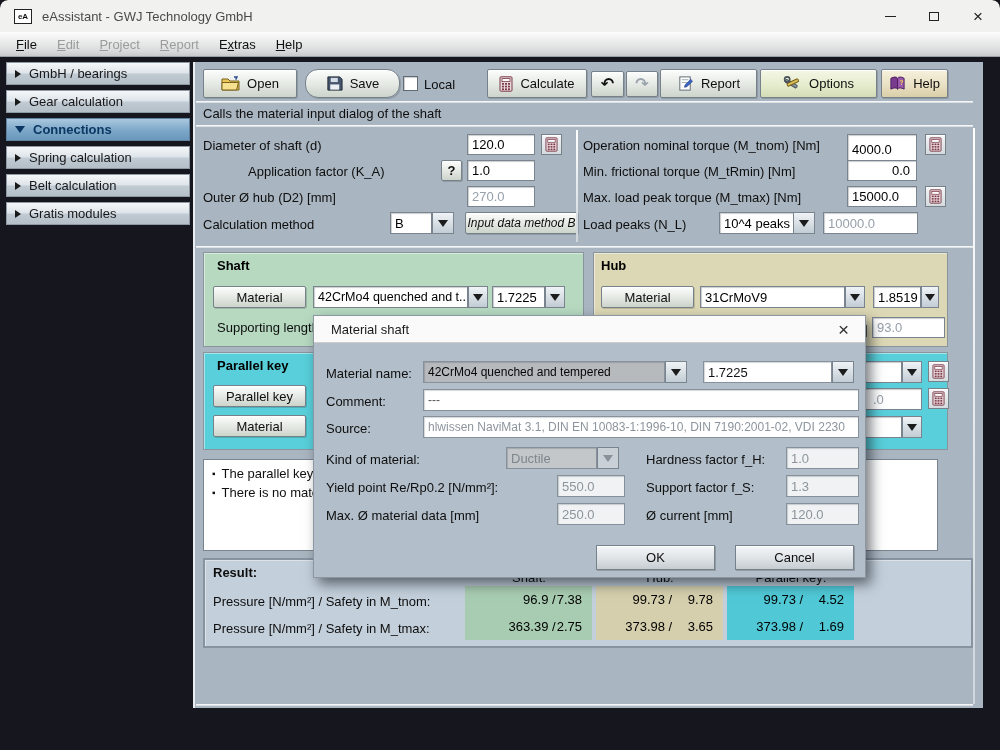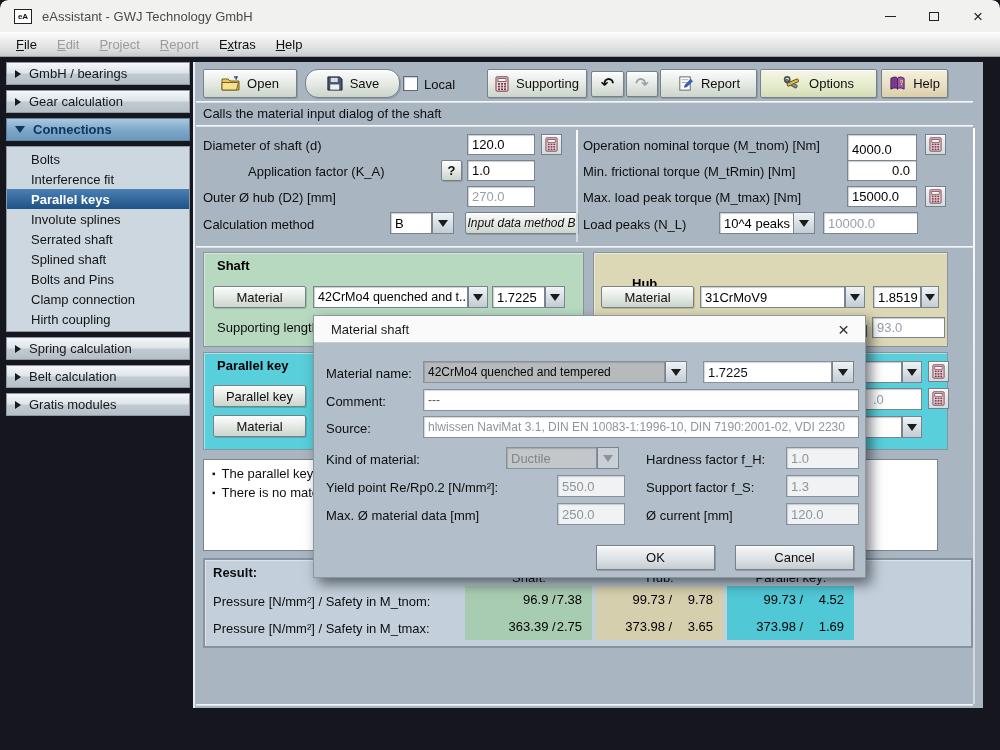--- a/index.html
+++ b/index.html
@@ -108,31 +108,20 @@
         <span>GmbH / bearings</span>
       </div>
     <div class="navbar">
         <span class="tri-r"></span>
         <span>Gear calculation</span>
       </div>
     <div class="navbar open">
         <span class="tri-d"></span>
         <span>Connections</span>
       </div>
-    <div class="navpanel">
-      <div class="navitem">Bolts</div>
-      <div class="navitem">Interference fit</div>
-      <div class="navitem sel">Parallel keys</div>
-      <div class="navitem">Involute splines</div>
-      <div class="navitem">Serrated shaft</div>
-      <div class="navitem">Splined shaft</div>
-      <div class="navitem">Bolts and Pins</div>
-      <div class="navitem">Clamp connection</div>
-      <div class="navitem">Hirth coupling</div>
-    </div>
     <div class="navbar">
         <span class="tri-r"></span>
         <span>Spring calculation</span>
       </div>
     <div class="navbar">
         <span class="tri-r"></span>
         <span>Belt calculation</span>
       </div>
     <div class="navbar">
         <span class="tri-r"></span>
@@ -177,21 +166,21 @@
             <rect x="9" y="7" width="2" height="1.7"></rect>
             <rect x="3" y="9.7" width="2" height="1.7"></rect>
             <rect x="6" y="9.7" width="2" height="1.7"></rect>
             <rect x="9" y="9.7" width="2" height="1.7"></rect>
             <rect x="3" y="12.4" width="2" height="1.7"></rect>
             <rect x="6" y="12.4" width="2" height="1.7"></rect>
             <rect x="9" y="12.4" width="2" height="1.7"></rect>
           </g>
         </svg>
       </span>
-    <span>Supporting</span>
+    <span>Calculate</span>
   </div>
   <div class="abs btn" style="left:591px;top:71px;width:33px;height:26px;">
       <span class="undo-glyph">↶</span>
     </div>
   <div class="abs btn" style="left:626px;top:71px;width:32px;height:26px;">
       <span class="redo-glyph">↷</span>
     </div>
   <div class="abs btn" style="left:660px;top:69px;width:97px;height:29px;">
     <span class="ic">
         <svg width="17" height="17" viewBox="0 0 18 18">
@@ -329,21 +318,21 @@
   <div class="arrowbtn" style="left:468px;top:286px;width:20px;height:22px;">
       <span class="t"></span>
     </div>
   <div class="fld" style="left:492px;top:286px;width:53px;height:22px;">1.7225</div>
   <div class="arrowbtn" style="left:545px;top:286px;width:20px;height:22px;">
       <span class="t"></span>
     </div>
   <div class="lbl" style="left:217px;top:320px;">Supporting length (l</div>
 
   <div class="section" style="left:593px;top:252px;width:355px;height:95px;background:#dcd7b4;"></div>
-  <div class="sec-title" style="left:632px;top:258px;margin-top:18px;">Hub</div>
+  <div class="sec-title" style="left:601px;top:258px;">Hub</div>
   <div class="abs btn" style="left:601px;top:286px;width:93px;height:22px;">
       <span>Material</span>
     </div>
   <div class="fld" style="left:700px;top:286px;width:145px;height:22px;">31CrMoV9</div>
   <div class="arrowbtn" style="left:845px;top:286px;width:20px;height:22px;">
       <span class="t"></span>
     </div>
   <div class="fld" style="left:873px;top:286px;width:48px;height:22px;">1.8519</div>
   <div class="arrowbtn" style="left:921px;top:286px;width:18px;height:22px;">
       <span class="t"></span>

